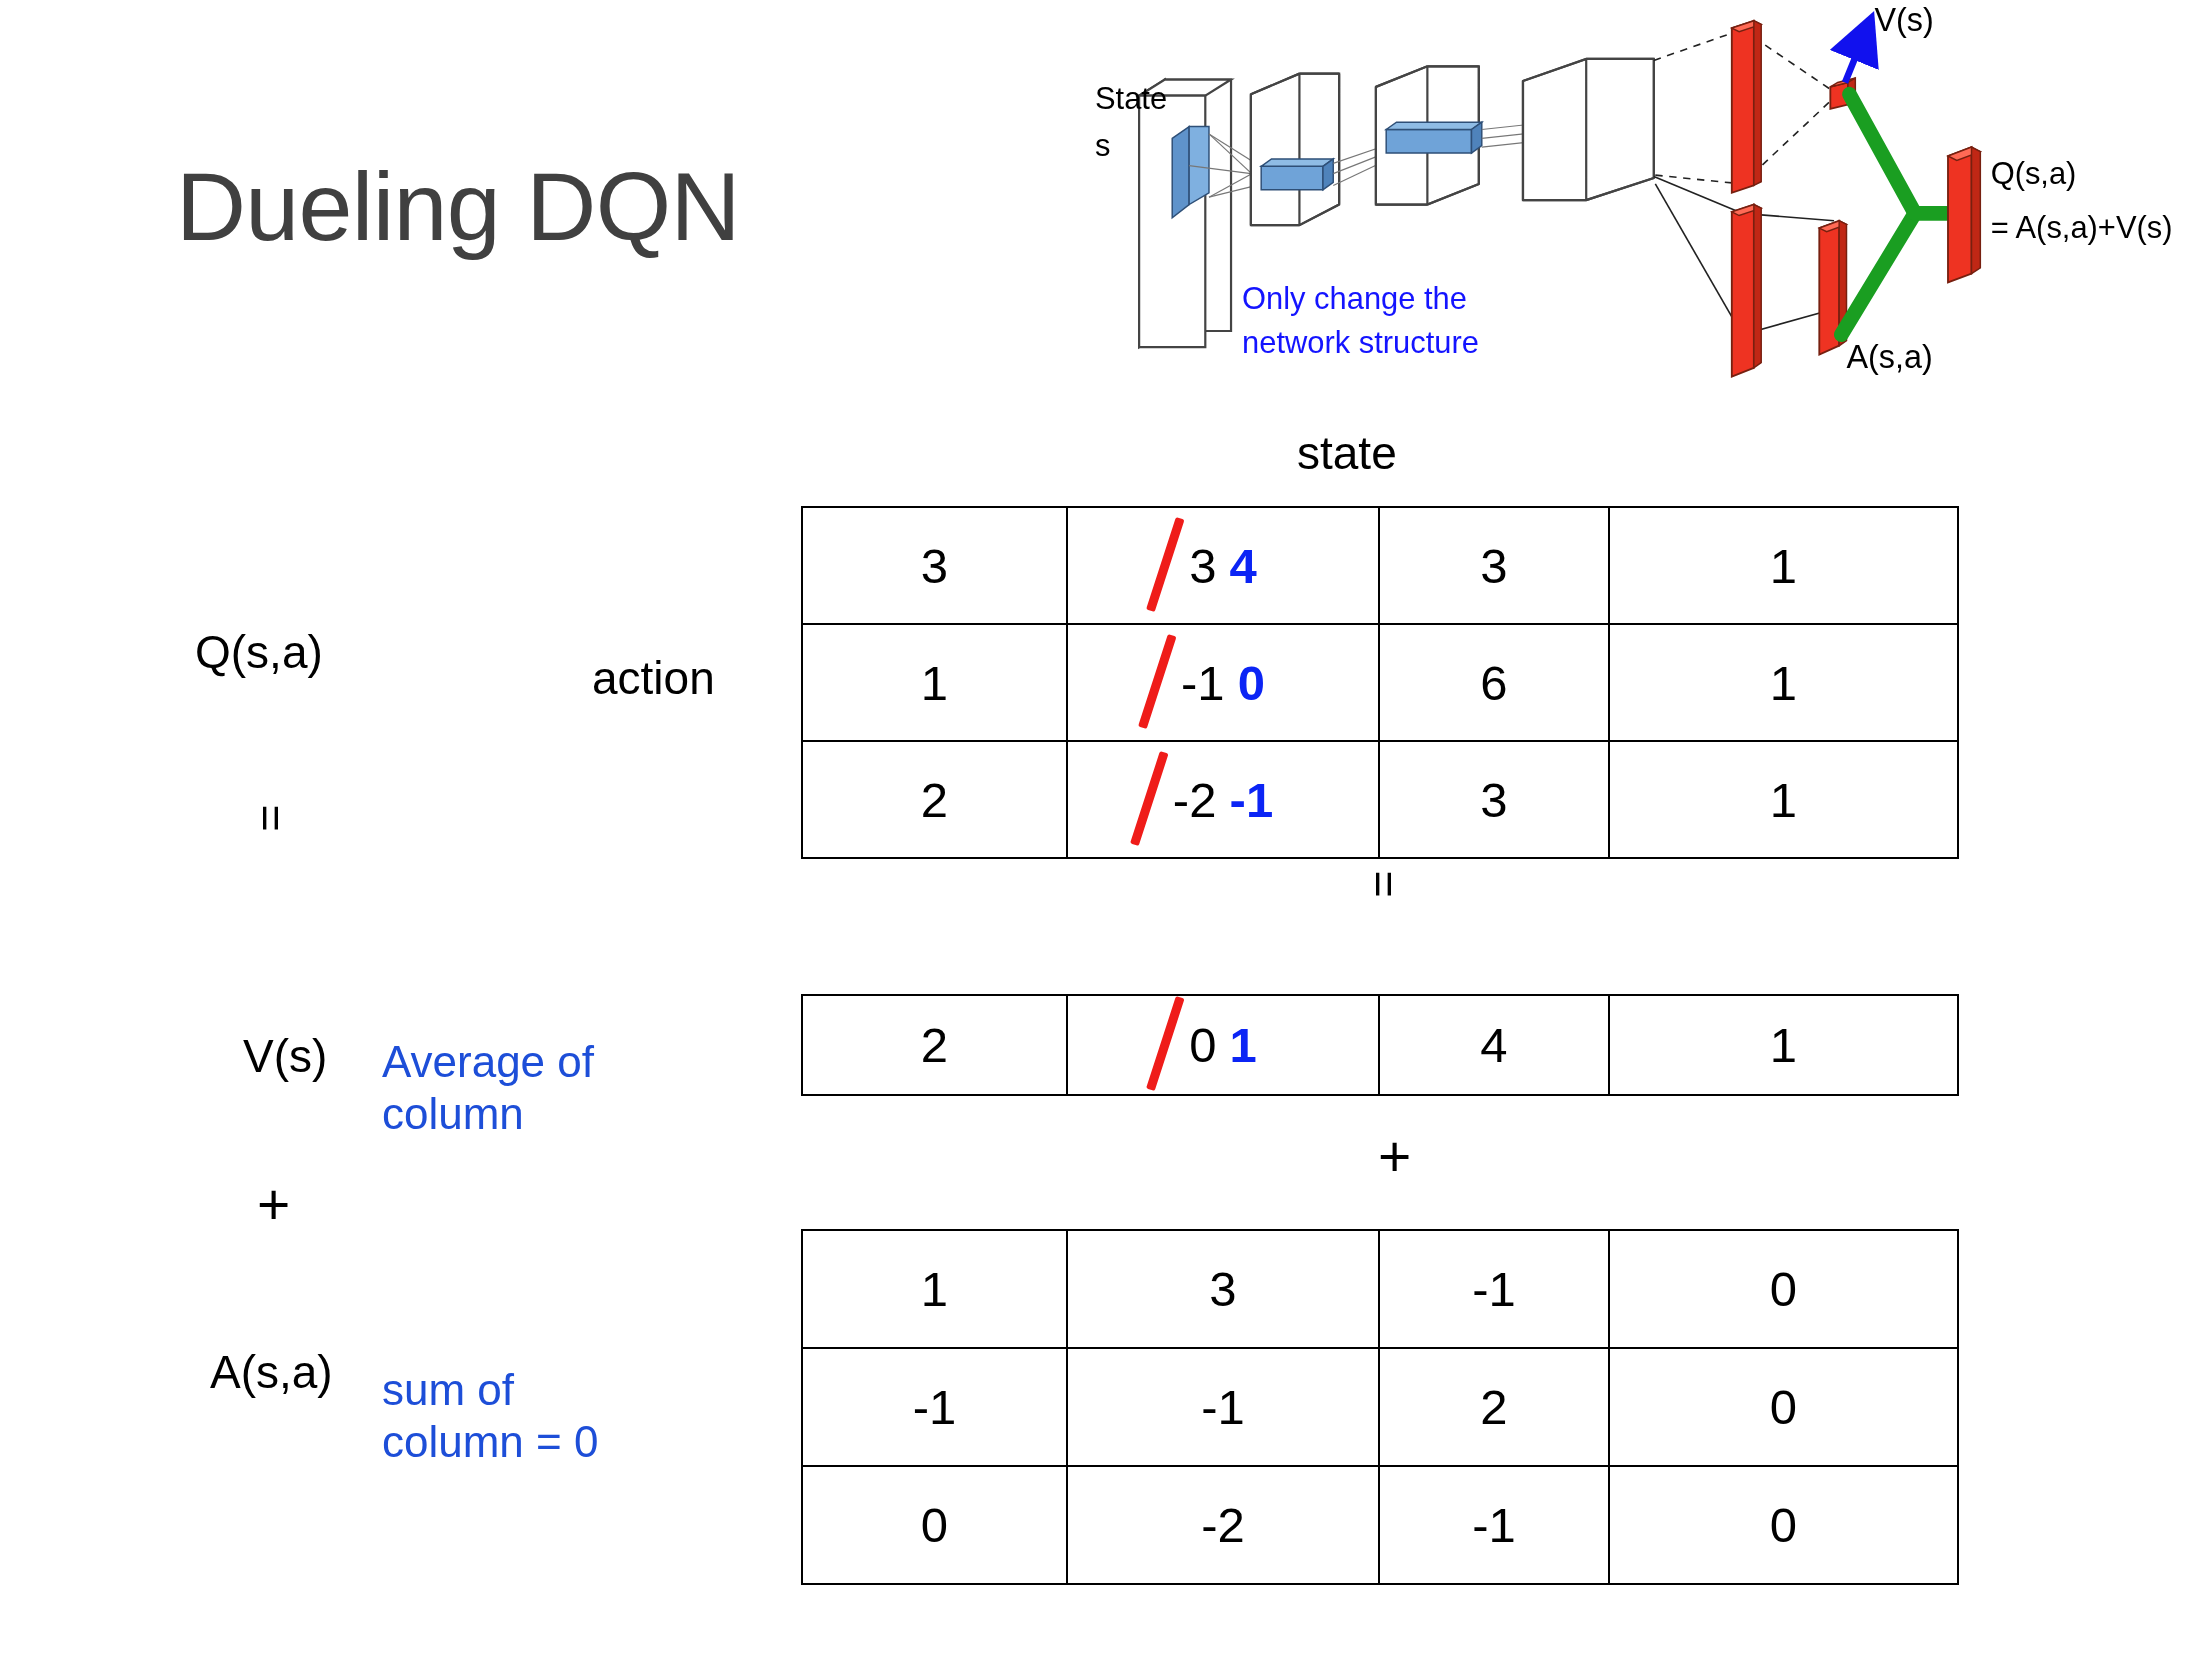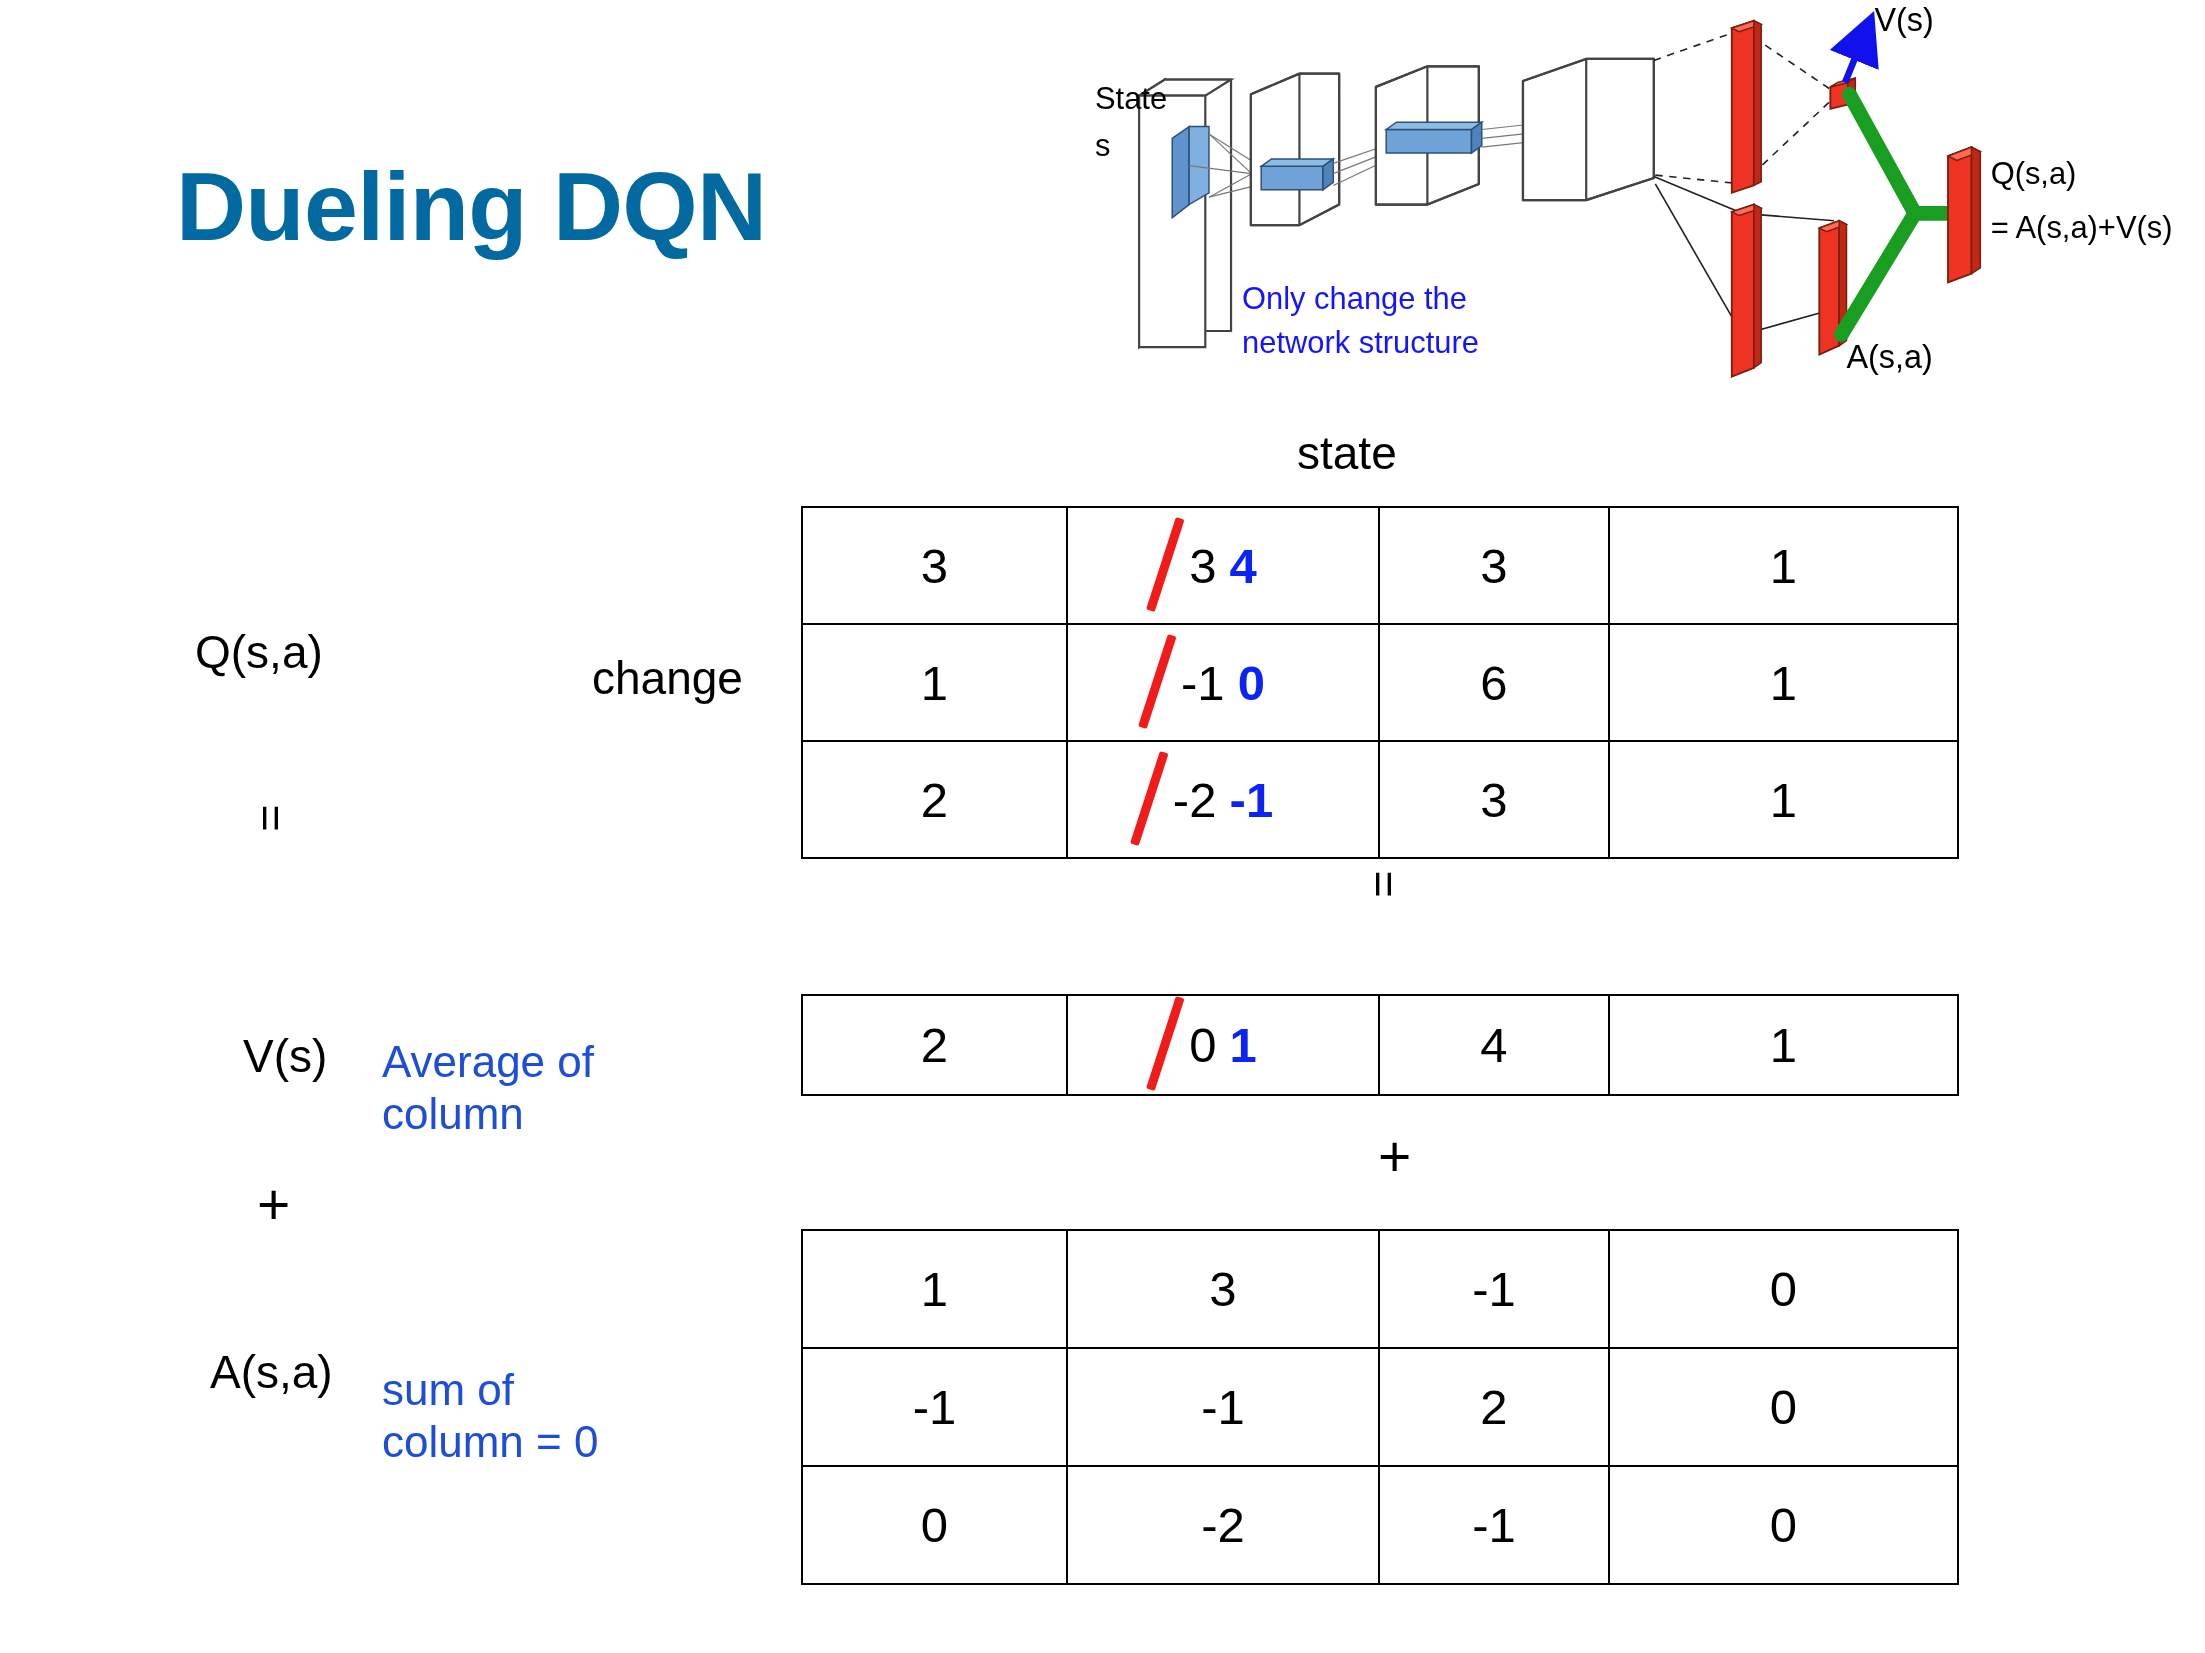--- a/index.html
+++ b/index.html
@@ -11,25 +11,25 @@
     color:#000000;
     overflow:hidden;
     position:relative;
   }
   .abs{position:absolute;}
 
   
   #slide-title{
     left:176px; top:158px;
     font-size:97px;
-    font-weight:700;
+    font-weight:400;
     letter-spacing:-0.7px;
     line-height:1;
     white-space:nowrap;
-    color:#0369a1;
+    color:#404040;
   }
 
   
   .side-label{
     font-size:46px;
     white-space:nowrap;
     color:#000000;
     line-height:1;
   }
   #label-q{ left:195px; top:629px; }
@@ -285,21 +285,21 @@
 <div class="abs blue-note" id="note-average">Average of
 column</div>
 
 <div class="abs op-plus" id="plus-left">+</div>
 
 <div class="abs side-label" id="label-a">A(s,a)</div>
 
 <div class="abs blue-note" id="note-sum">sum of
 column = 0</div>
 
-<div class="abs" id="label-action">change</div>
+<div class="abs" id="label-action">action</div>
 <div class="abs" id="label-state">state</div>
 
 <div class="abs op-eq-rot" id="eq-mid">
   <span>=</span>
 </div>
 <div class="abs op-plus" id="plus-mid">+</div>
 
 <table class="grid" id="q-table">
     <tbody>
       <tr>

